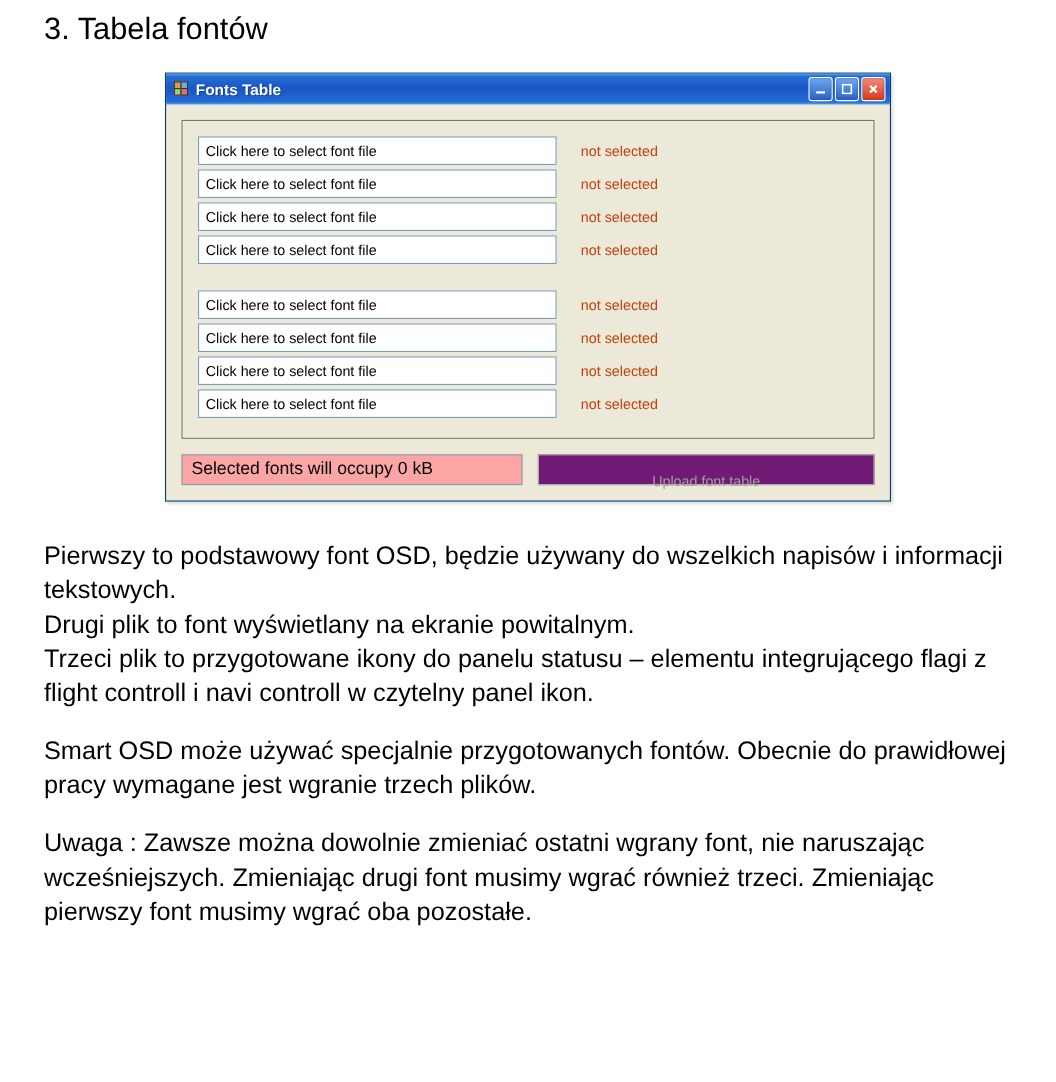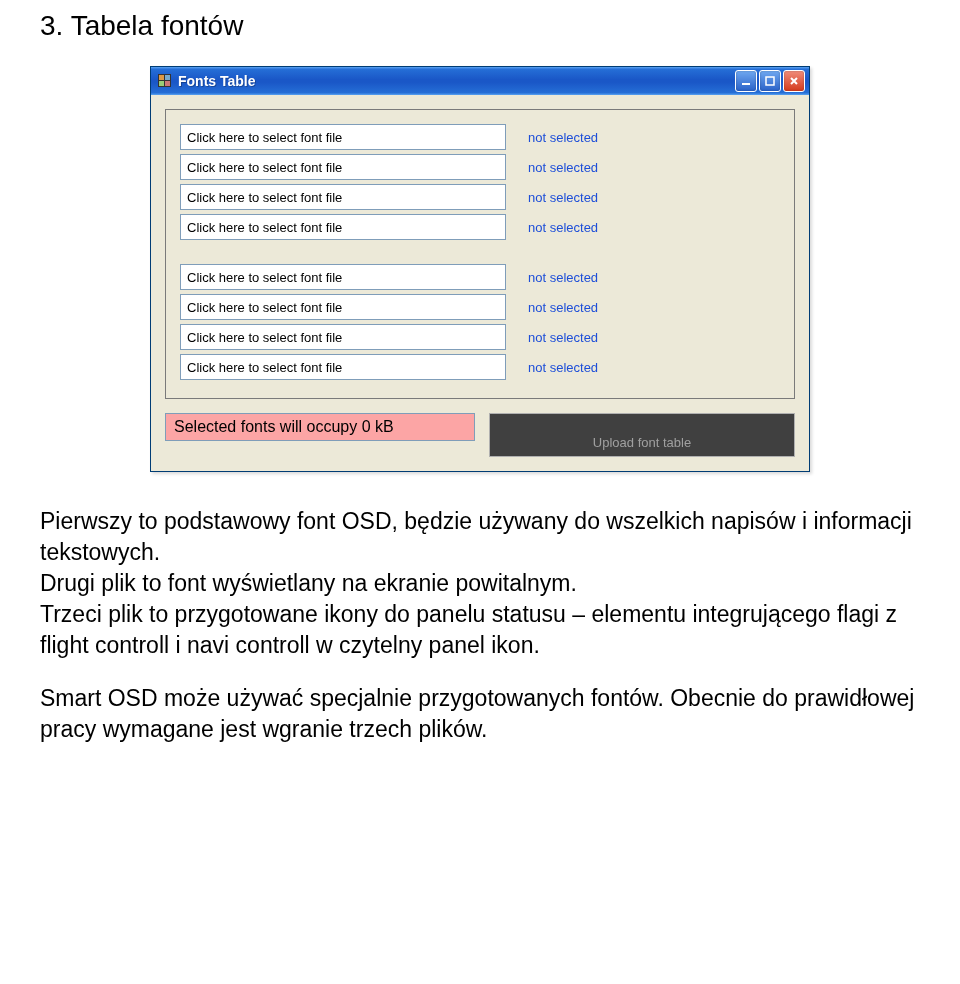--- a/index.html
+++ b/index.html
@@ -87,43 +87,43 @@
     background: #fff;
     border: 1px solid #7f9db9;
     padding: 12px 6px;
     font: inherit;
     font-size: 13px;
     color: #000;
   }
   .row .status {
     flex: 1;
     font-size: 13px;
-    color: #1d4ed8;
+    color: #c2410c;
     padding-left: 4px;
   }
   .grp-gap { height: 16px; }
   .bottombar {
     display: flex;
     gap: 14px;
     margin-top: 14px;
   }
   .statusbox {
     flex: 1;
     height: 28px;
     border: 1px solid #7f9db9;
     background: #fca5a5;
     display: flex; align-items: center;
     padding: 0 8px;
     font-size: 16px;
   }
   .uploadbtn {
     flex: 1;
-    height: 44px;
+    height: 28px;
     border: 1px solid #b0b0b0;
-    background: #404040;
+    background: #701a75;
     color: #a0a0a0;
     font: inherit;
     font-size: 13px;
     text-align: center;
     padding-top:16px;
   }
   .bodytext {
     font-size: 23px;
     line-height: 1.35;
     font-family: "Tahoma","Verdana",Arial,sans-serif;
@@ -215,14 +215,15 @@
     </div>
   </div>
 
   <div class="bodytext">
     <p>
       <span>Pierwszy to podstawowy font OSD, będzie używany do wszelkich napisów i informacji tekstowych.</span><br>
       <span>Drugi plik to font wyświetlany na ekranie powitalnym.</span><br>
       <span>Trzeci plik to przygotowane ikony do panelu statusu – elementu integrującego flagi z flight controll i navi controll w czytelny panel ikon.</span>
     </p>
     <p>Smart OSD może używać specjalnie przygotowanych fontów. Obecnie do prawidłowej pracy wymagane jest wgranie trzech plików.</p>
+    <p>Uwaga : Zawsze można dowolnie zmieniać ostatni wgrany font, nie naruszając wcześniejszych. Zmieniając drugi font musimy wgrać również trzeci. Zmieniając pierwszy font musimy wgrać oba pozostałe.</p>
   </div>
 </div>
 
 </body></html>

